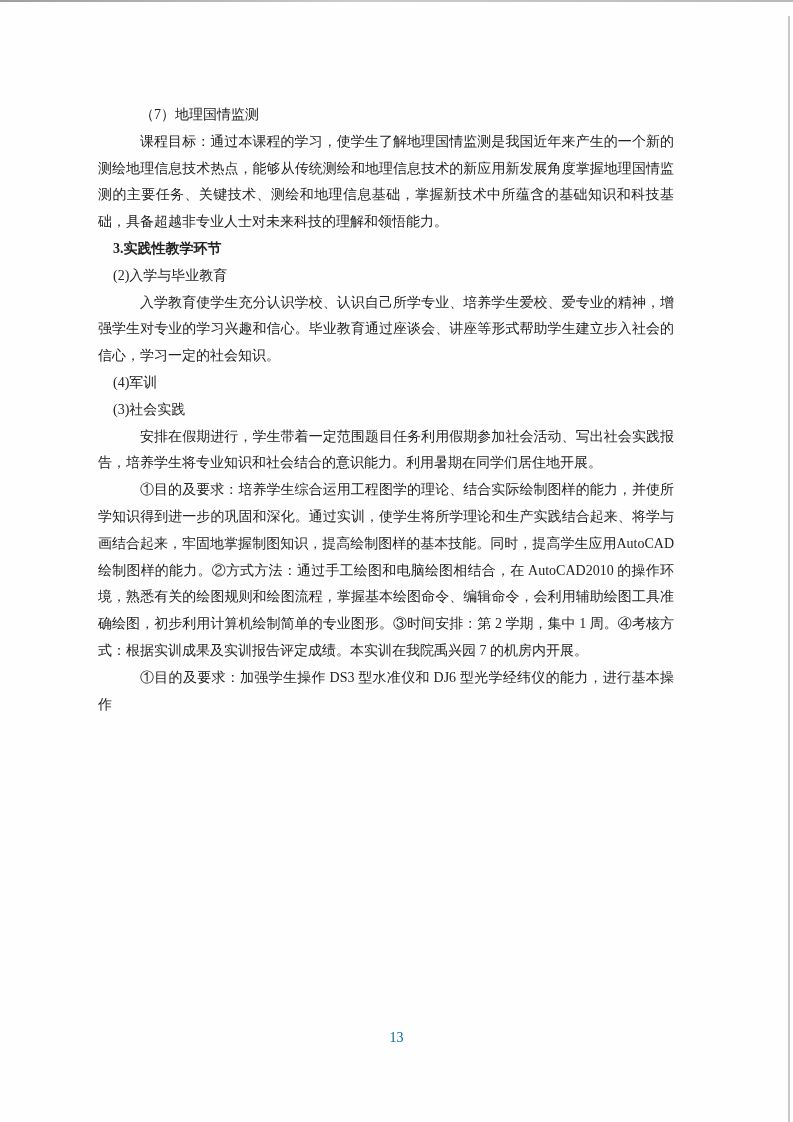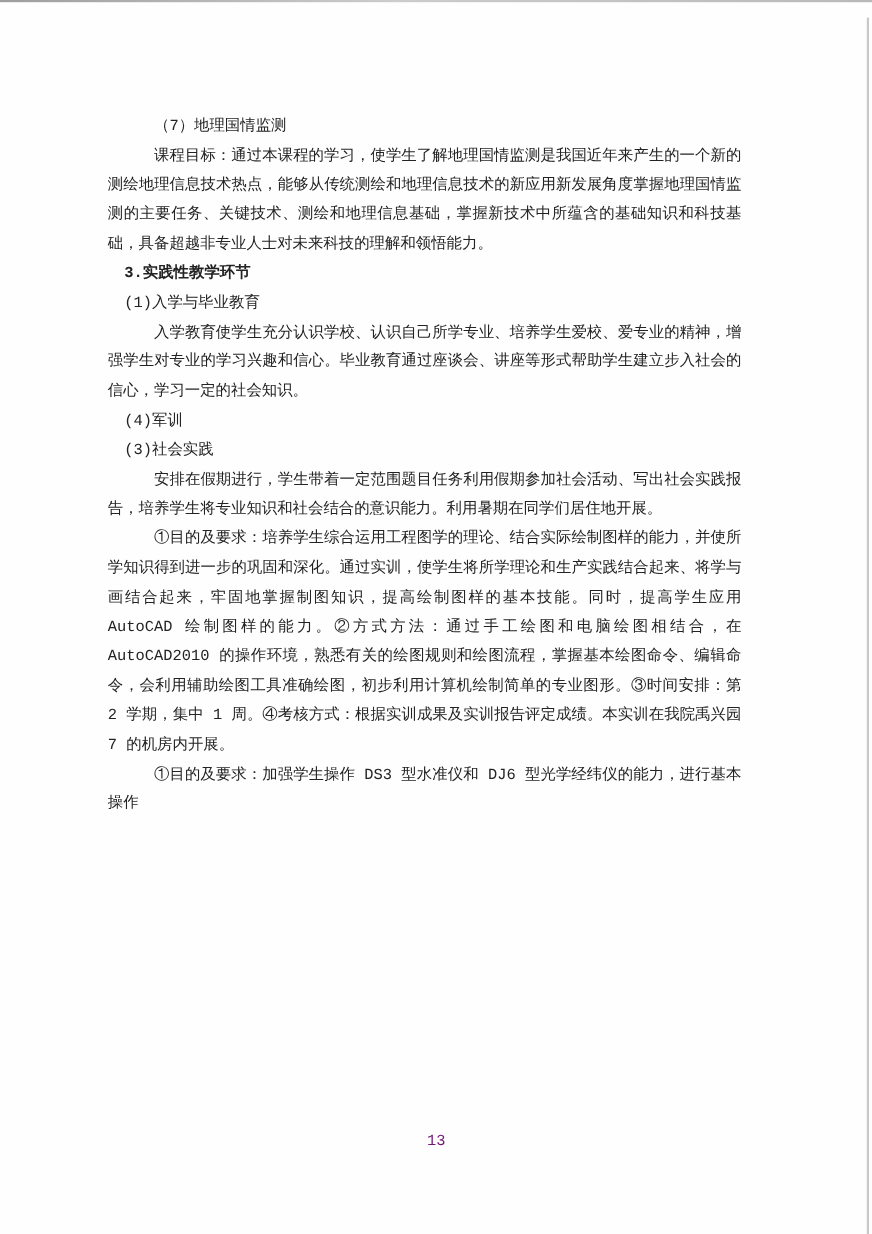--- a/index.html
+++ b/index.html
@@ -6,21 +6,21 @@
     margin: 0;
     padding: 0;
     background: #ffffff;
   }
   .page {
     position: relative;
     width: 793px;
     height: 1122px;
     background: #fefefe;
     overflow: hidden;
-    font-family: Liberation Mono, monospace;
+    font-family: Liberation Serif, serif;
   }
   
   .scan-edge-top {
     position: absolute;
     top: 0; left: 0;
     width: 793px; height: 2px;
     background: linear-gradient(to right, #9e9e9e, #cccccc 45%, #b9b9b9);
   }
   .scan-edge-right {
     position: absolute;
@@ -55,34 +55,34 @@
   .b-subheading {
     text-indent: 15px;
   }
   .page-number {
     position: absolute;
     top: 1030px;
     left: 0;
     width: 793px;
     text-align: center;
     font-size: 14px;
-    color: #701a75;
+    color: #0369a1;
   }
 </style>
 </head>
 <body>
 
 <div class="page">
   <div class="scan-edge-top"></div>
   <div class="scan-edge-right"></div>
   <main class="content" id="doc-content">
       <p class="b-heading">（7）地理国情监测</p>
       <p class="b-paragraph">课程目标：通过本课程的学习，使学生了解地理国情监测是我国近年来产生的一个新的测绘地理信息技术热点，能够从传统测绘和地理信息技术的新应用新发展角度掌握地理国情监测的主要任务、关键技术、测绘和地理信息基础，掌握新技术中所蕴含的基础知识和科技基础，具备超越非专业人士对未来科技的理解和领悟能力。</p>
       <p class="b-heading_bold">3.实践性教学环节</p>
-      <p class="b-subheading">(1)入学与毕业教育</p>
+      <p class="b-subheading">(2)入学与毕业教育</p>
       <p class="b-paragraph">入学教育使学生充分认识学校、认识自己所学专业、培养学生爱校、爱专业的精神，增强学生对专业的学习兴趣和信心。毕业教育通过座谈会、讲座等形式帮助学生建立步入社会的信心，学习一定的社会知识。</p>
       <p class="b-subheading">(4)军训</p>
       <p class="b-subheading">(3)社会实践</p>
       <p class="b-paragraph">安排在假期进行，学生带着一定范围题目任务利用假期参加社会活动、写出社会实践报告，培养学生将专业知识和社会结合的意识能力。利用暑期在同学们居住地开展。</p>
       <p class="b-paragraph">①目的及要求：培养学生综合运用工程图学的理论、结合实际绘制图样的能力，并使所学知识得到进一步的巩固和深化。通过实训，使学生将所学理论和生产实践结合起来、将学与画结合起来，牢固地掌握制图知识，提高绘制图样的基本技能。同时，提高学生应用AutoCAD 绘制图样的能力。②方式方法：通过手工绘图和电脑绘图相结合，在 AutoCAD2010 的操作环境，熟悉有关的绘图规则和绘图流程，掌握基本绘图命令、编辑命令，会利用辅助绘图工具准确绘图，初步利用计算机绘制简单的专业图形。③时间安排：第 2 学期，集中 1 周。④考核方式：根据实训成果及实训报告评定成绩。本实训在我院禹兴园 7 的机房内开展。</p>
       <p class="b-paragraph">①目的及要求：加强学生操作 DS3 型水准仪和 DJ6 型光学经纬仪的能力，进行基本操作</p>
     </main>
   <footer class="page-number">13</footer>
 </div>
 

